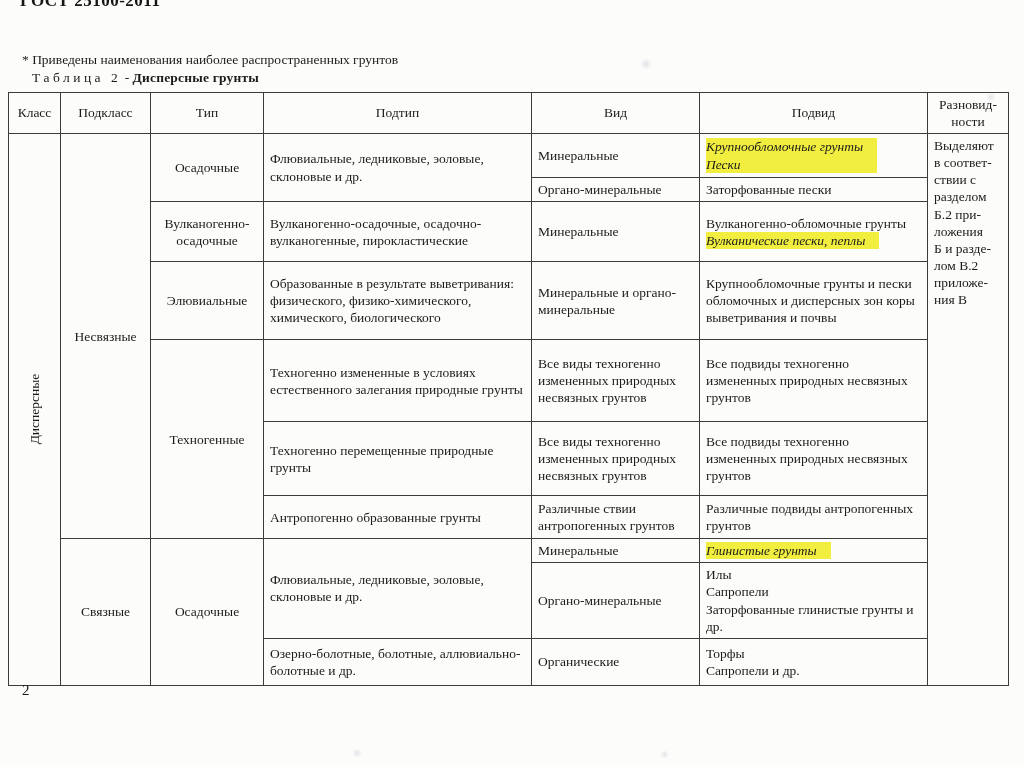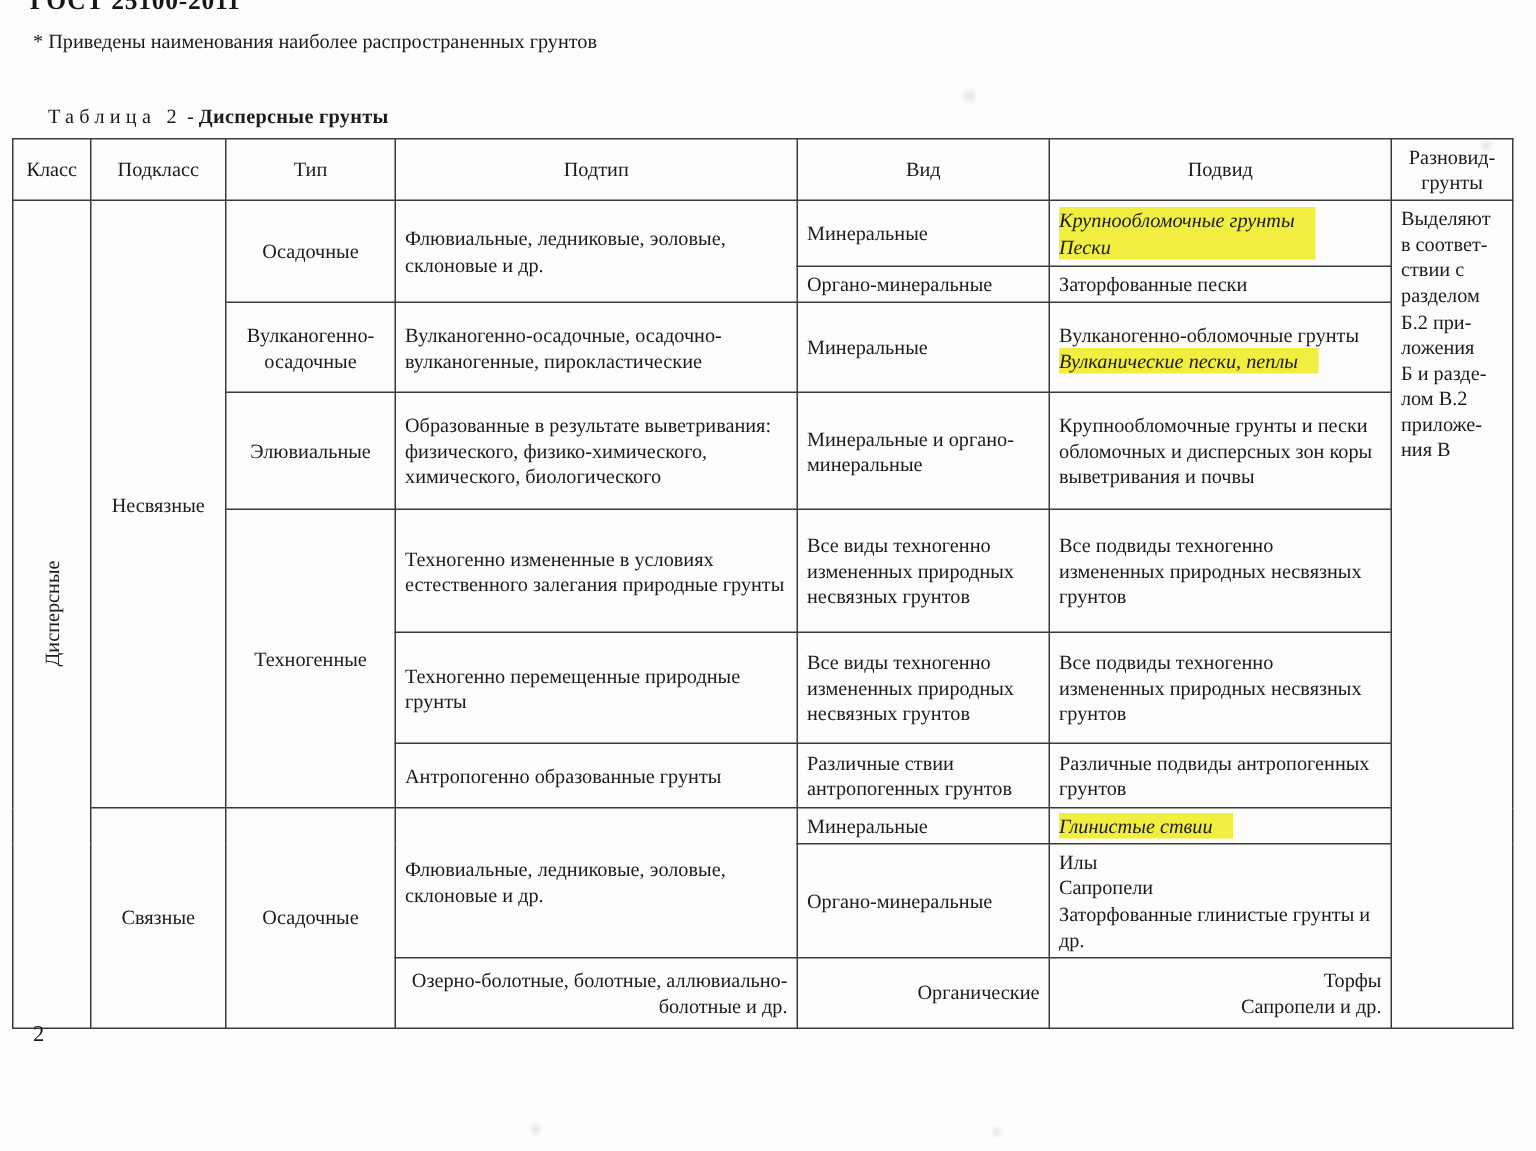--- a/index.html
+++ b/index.html
@@ -11,21 +11,21 @@
     color: #1b1b1b;
     overflow: hidden;
     position: relative;
   }
   .doc-title {
     position: absolute; top: -9px; left: 20px;
     font-size: 17px; font-weight: bold; letter-spacing: 0.5px;
     color: #161616;
   }
   .footnote {
-    position: absolute; top: 20px; left: 22px;
+    position: absolute; top: 52px; left: 22px;
     font-size: 13.5px;
   }
   .caption {
     position: absolute; top: 70px; left: 32px;
     font-size: 13.5px;
   }
   .caption .spaced { letter-spacing: 3.5px; }
   .caption b { letter-spacing: 0.2px; }
   table.grid {
     position: absolute; left: 8px; top: 92px;
@@ -75,21 +75,21 @@
   tr.hh  { height: 41px; }
   tr.r1  { height: 44px; }
   tr.r2  { height: 23px; }
   tr.r3  { height: 60px; }
   tr.r4  { height: 78px; }
   tr.r5  { height: 82px; }
   tr.r6  { height: 74px; }
   tr.r7  { height: 43px; padding-left: 28px; }
   tr.r8  { height: 23px; }
   tr.r9  { height: 73px; }
-  tr.r10 { height: 47px; text-align: right; }
+  tr.r10 { height: 47px; }
 </style>
 </head>
 <body>
 
 <div class="page">
 
   <div class="doc-title">ГОСТ 25100-2011</div>
 
   <div class="footnote">* Приведены наименования наиболее распространенных грунтов</div>
 
@@ -112,21 +112,21 @@
 
     <tbody>
         <tr class="hh">
       <th>Класс</th>
       <th>Подкласс</th>
       <th>Тип</th>
       <th>Подтип</th>
       <th>Вид</th>
       <th>Подвид</th>
       <th>Разновид-
-грунты</th>
+ности</th>
     </tr>
 
     <tr class="r1">
       <td class="vertical-cell" rowspan="10">
         <span class="vertical-text">Дисперсные</span>
       </td>
       <td class="center" rowspan="7">Несвязные</td>
       <td class="center" rowspan="2">Осадочные</td>
       <td rowspan="2">Флювиальные, ледниковые, эоловые, склоновые и др.</td>
       <td>Минеральные</td>
@@ -188,21 +188,21 @@
       <td>Различные ствии антропогенных грунтов</td>
       <td>Различные подвиды антропогенных грунтов</td>
     </tr>
 
     <tr class="r8">
       <td class="center" rowspan="3">Связные</td>
       <td class="center" rowspan="3">Осадочные</td>
       <td rowspan="2">Флювиальные, ледниковые, эоловые, склоновые и др.</td>
       <td>Минеральные</td>
       <td>
-        <span class="hl">Глинистые ствии</span>
+        <span class="hl">Глинистые грунты</span>
       </td>
     </tr>
 
     <tr class="r9">
       <td>Органо-минеральные</td>
       <td class="pre">Илы
 Сапропели
 Заторфованные глинистые грунты и др.</td>
     </tr>
 

